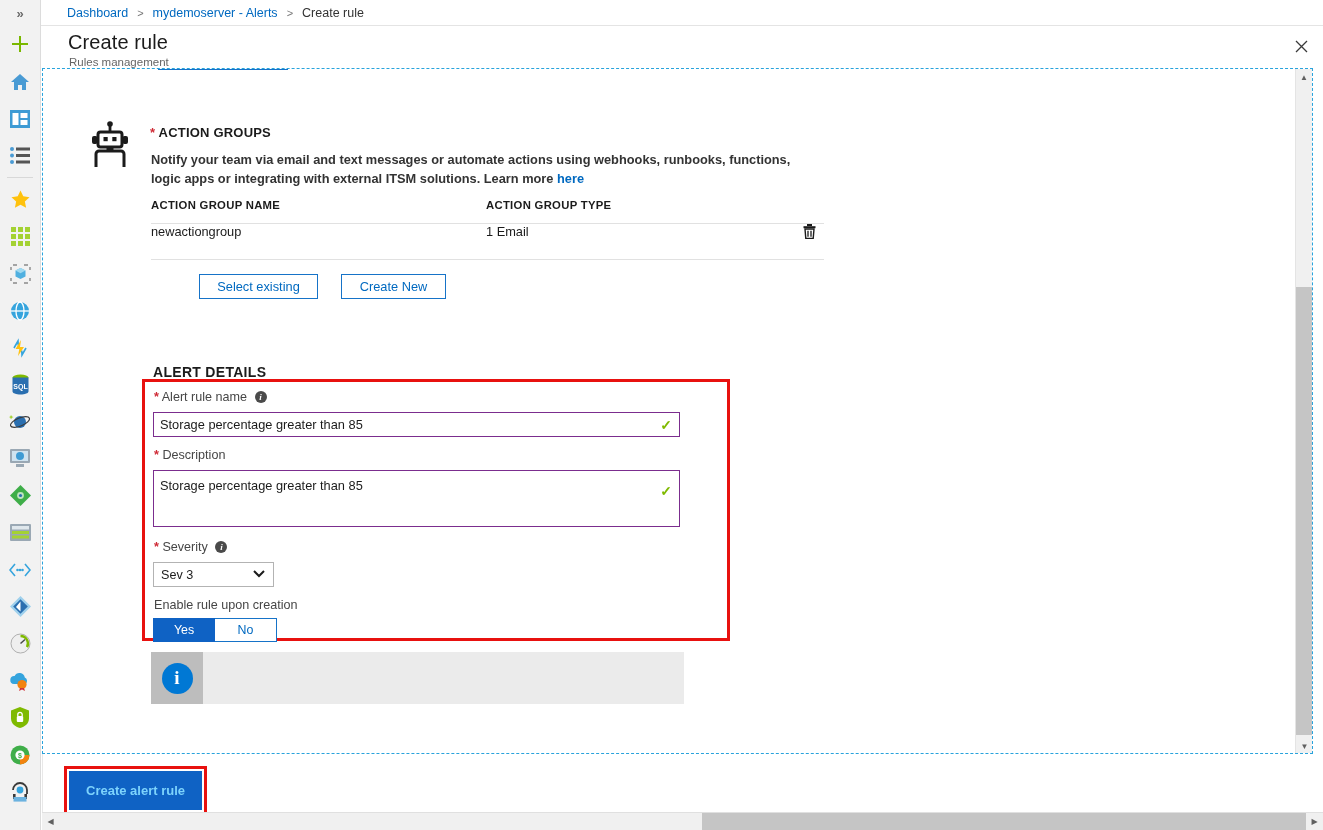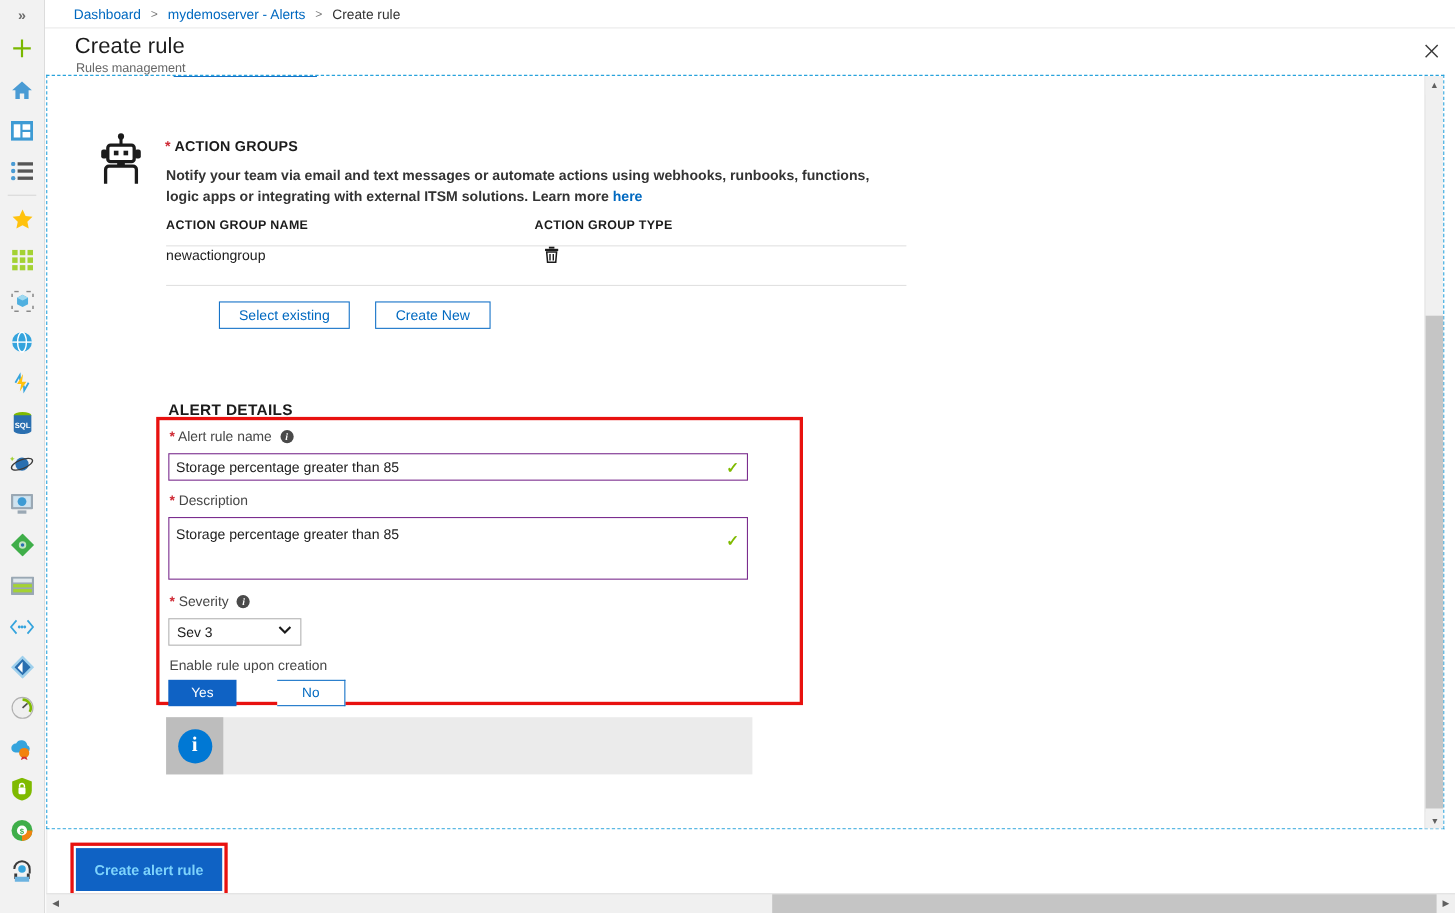--- a/index.html
+++ b/index.html
@@ -442,20 +442,21 @@
     </div>
 
     <div class="ag-table">
       <div class="ag-th">
         <div class="col-name">ACTION GROUP NAME</div>
         <div class="col-type">ACTION GROUP TYPE</div>
         <div style="width:30px"></div>
       </div>
       <div class="ag-row">
         <div class="col-name">newactiongroup</div>
+        <div class="col-type">1 Email</div>
         <div class="trash">
           <svg width="13" height="15" viewBox="0 0 13 15">
             <rect x="4" y="0" width="5" height="2" fill="#1b1b1b"></rect>
             <rect x="0.5" y="2.2" width="12" height="2" fill="#1b1b1b"></rect>
             <path d="M2 5h9l-.8 9.5H2.8z" fill="none" stroke="#1b1b1b" stroke-width="1.4"></path>
             <path d="M5 6.8v6M8 6.8v6" stroke="#1b1b1b" stroke-width="1.3"></path>
           </svg>
         </div>
       </div>
     </div>
@@ -496,21 +497,21 @@
       <div class="sel" style="position:absolute;left:8px;top:180px;">
         <span>Sev 3</span>
         <span class="chev">
           <svg width="12" height="8" viewBox="0 0 12 8">
               <path d="M1 1l5 5 5-5" stroke="#1b1b1b" stroke-width="2" fill="none"></path>
             </svg>
         </span>
       </div>
 
       <div style="position:absolute;left:9px;top:216px;" class="fld-label">Enable rule upon creation</div>
-      <div class="toggle" style="position:absolute;left:8px;top:236px;gap:37px;">
+      <div class="toggle" style="position:absolute;left:8px;top:236px;">
         <div class="tg tg-on">Yes</div>
         <div class="tg tg-off">No</div>
       </div>
     </div>
 
     <div class="note">
       <div class="note-ico">
         <div class="note-circle">i</div>
       </div>
     </div>

